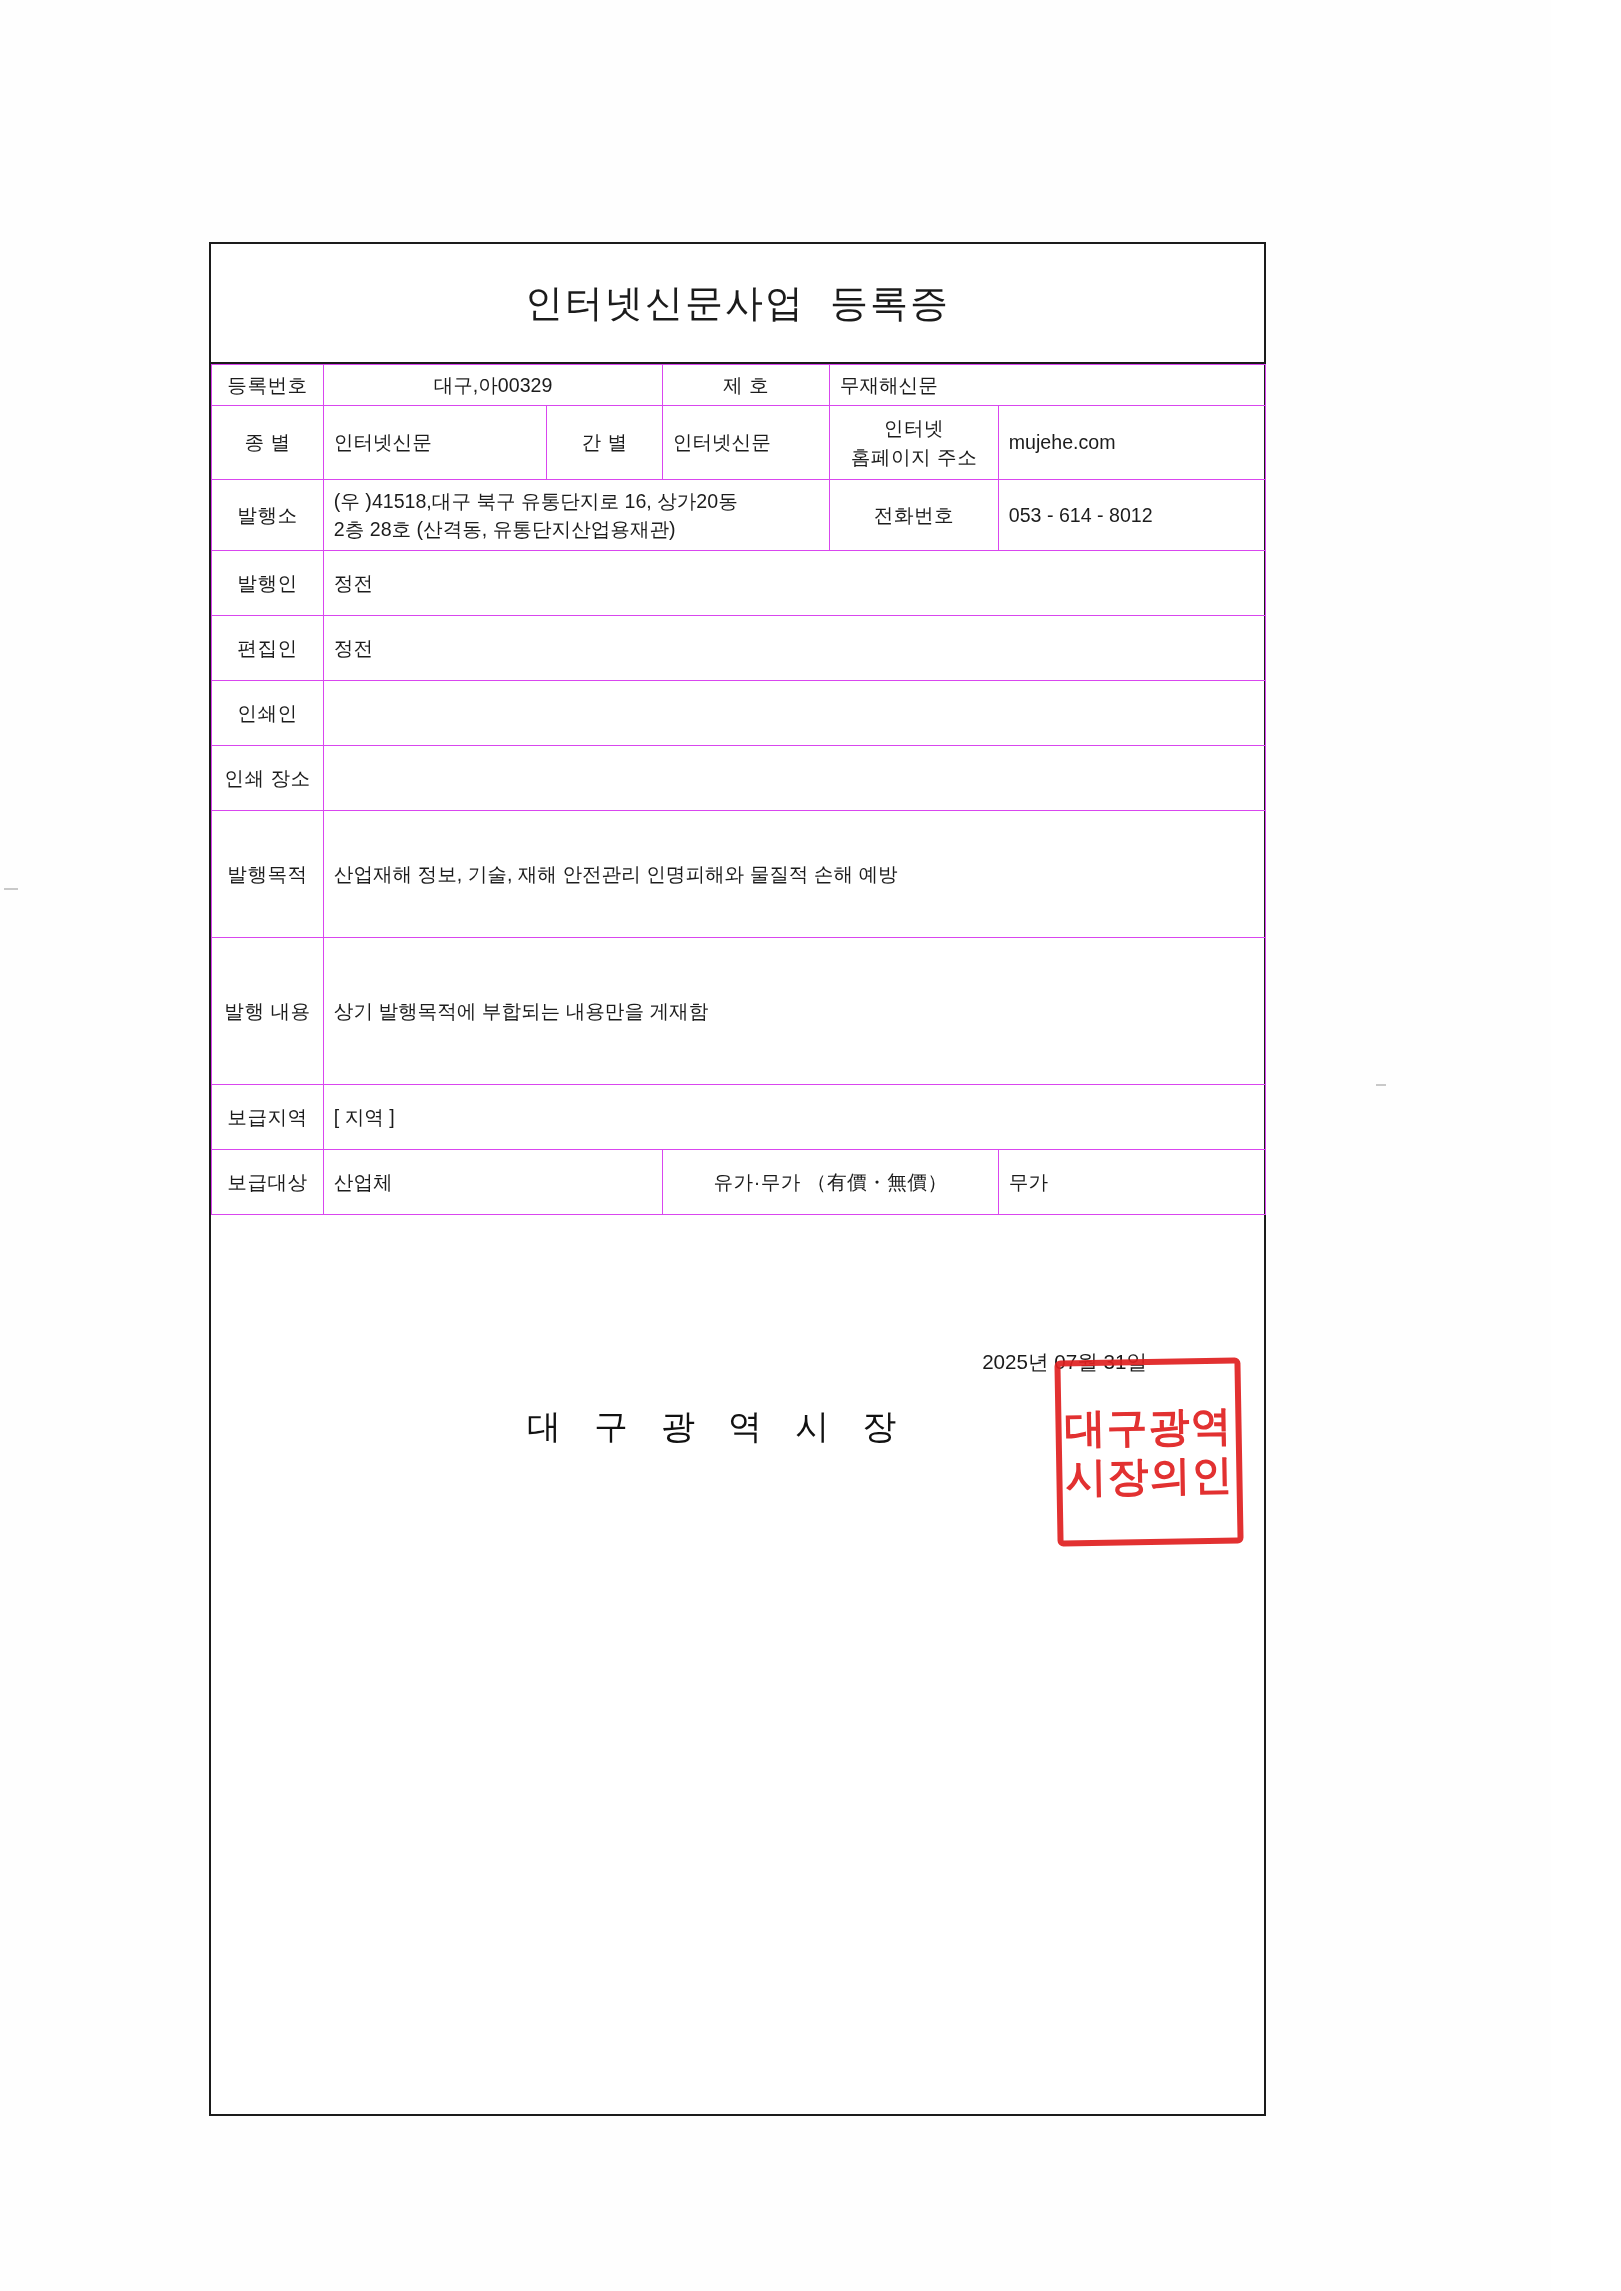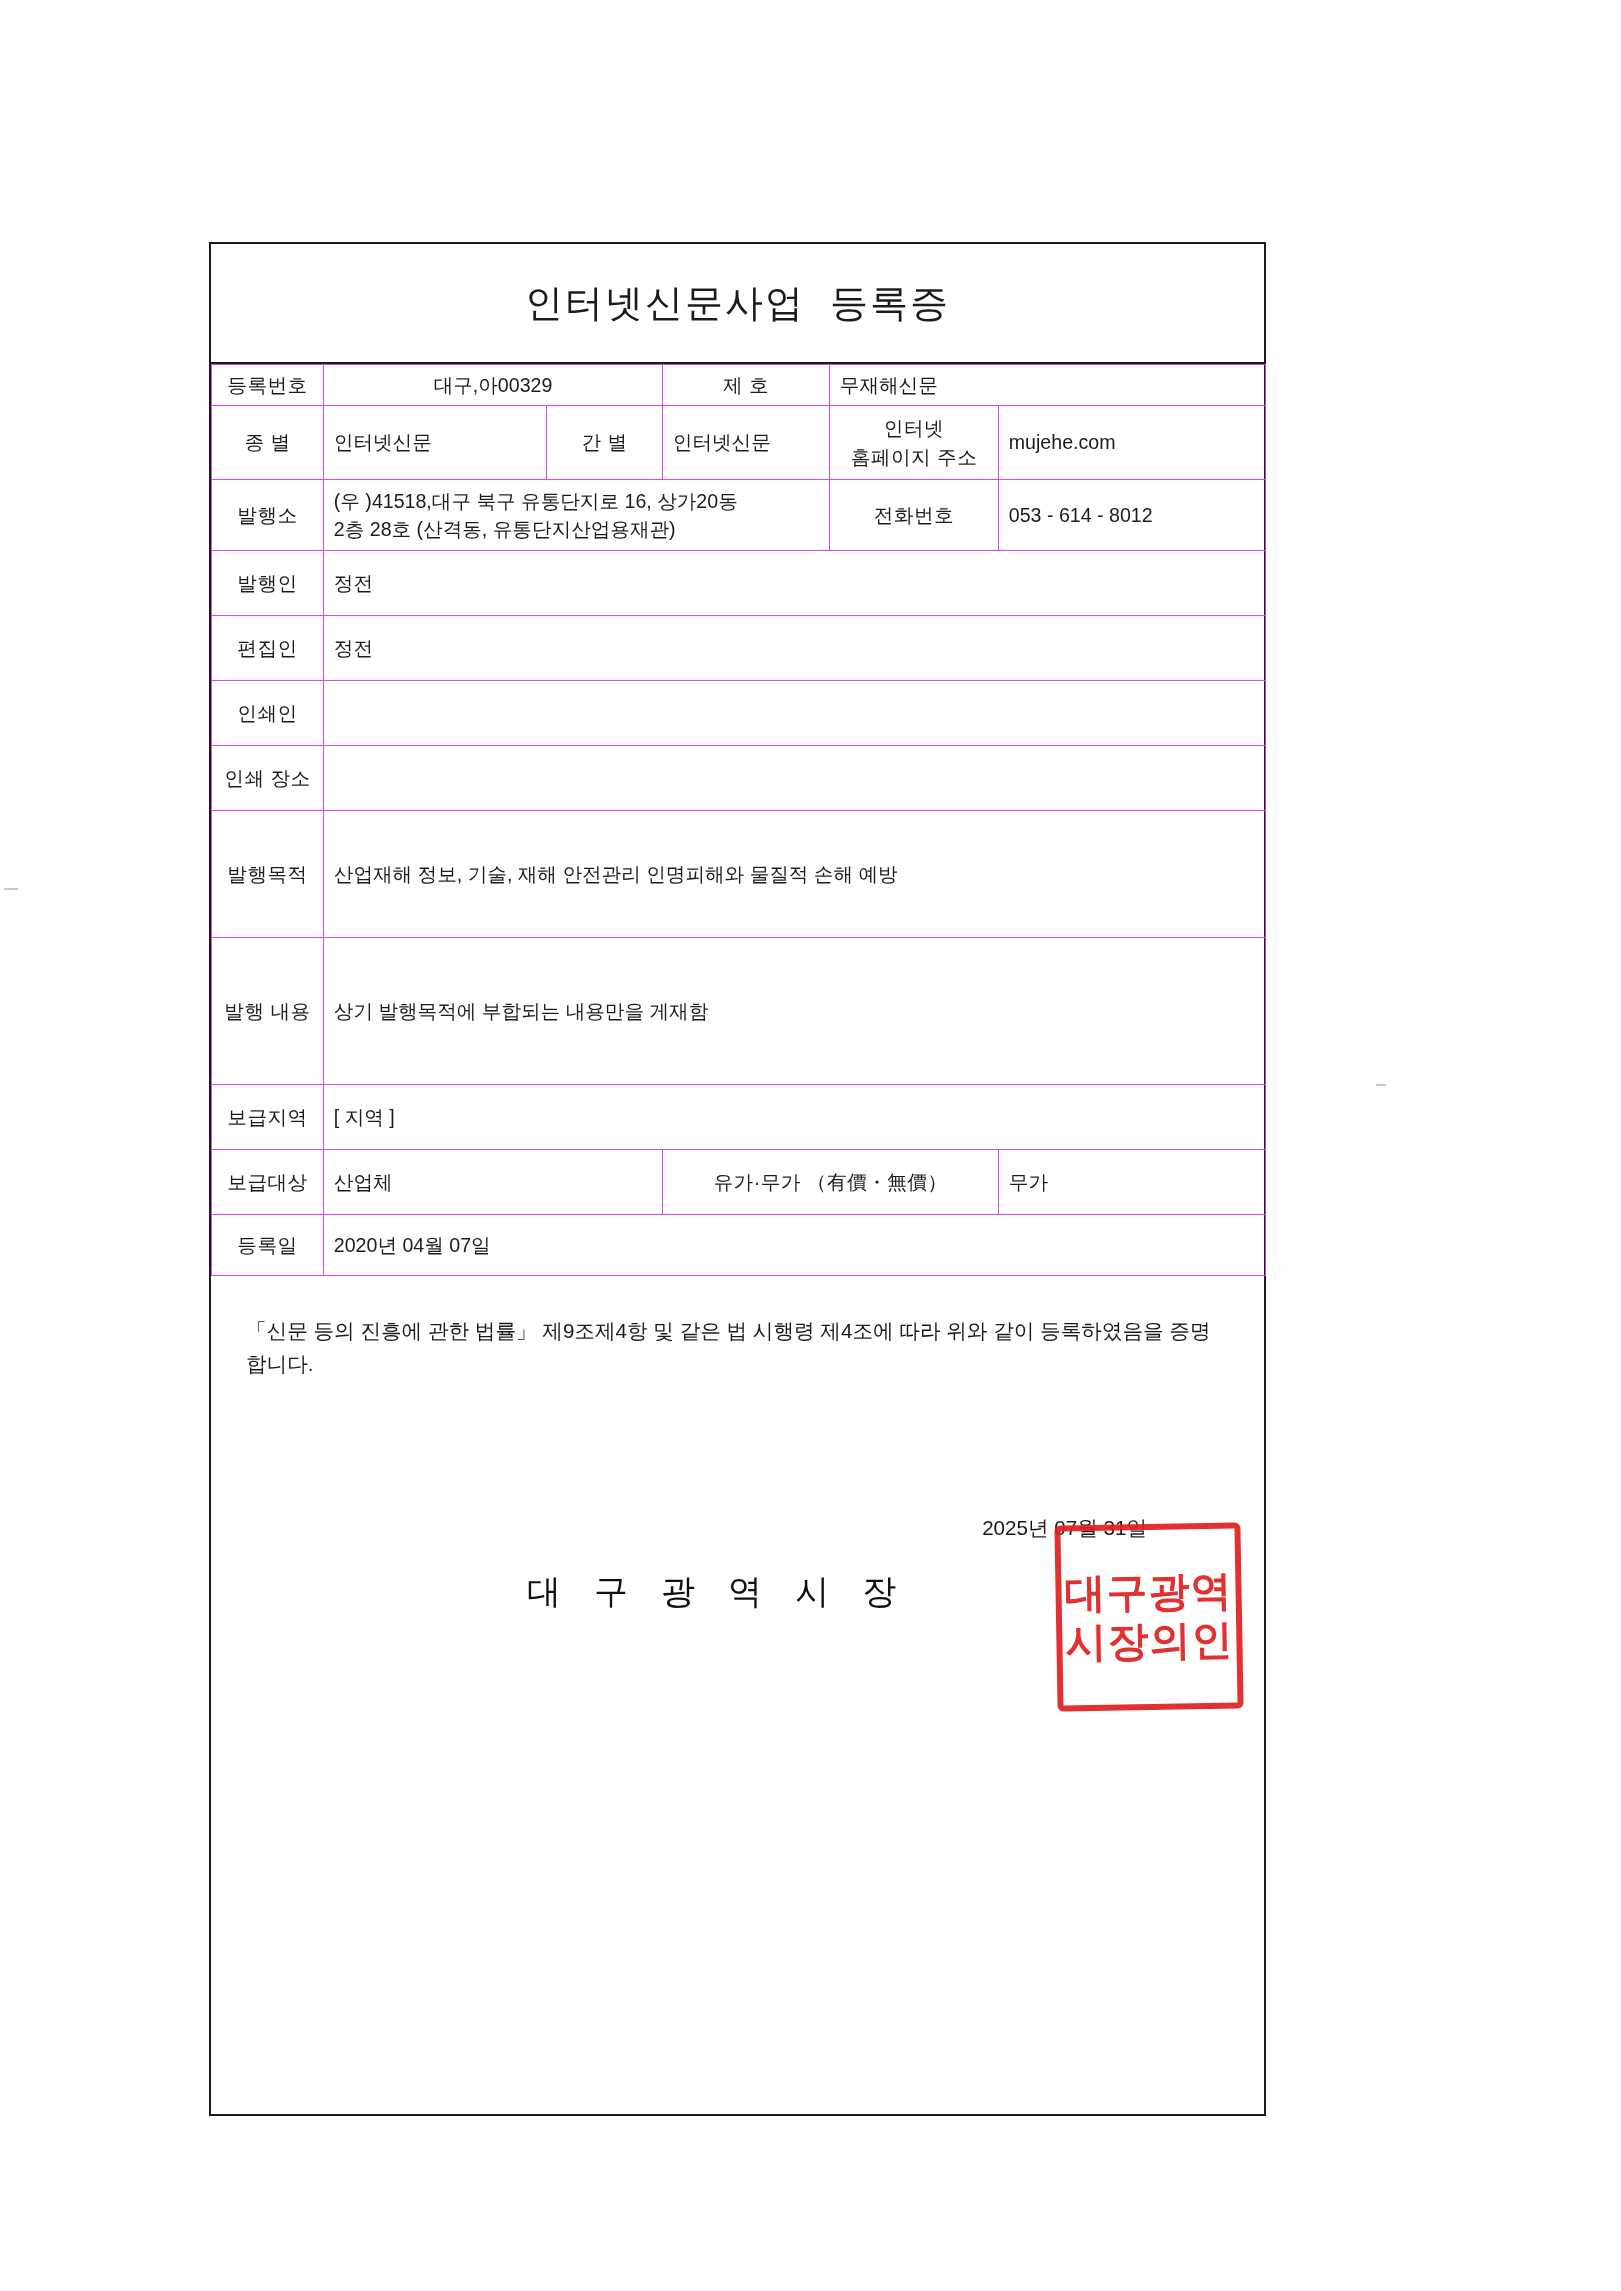--- a/index.html
+++ b/index.html
@@ -228,28 +228,23 @@
         <td class="val" colspan="5">[ 지역 ]</td>
       </tr>
 
       <tr style="height:65px;">
         <td class="lbl">보급대상</td>
         <td class="val" colspan="2">산업체</td>
         <td class="lbl" colspan="2" style="font-size:19.6px;">유가·무가  （有價・無價）</td>
         <td class="val">무가</td>
       </tr>
 
-      <tr style="height:61px;">
-        <td class="lbl">등록일</td>
-        <td class="val" colspan="5">2020년 04월 07일</td>
-      </tr>
     </tbody>
       </table>
 
-    <div class="note-block">「신문 등의 진흥에 관한 법률」 제9조제4항 및 같은 법 시행령 제4조에 따라 위와 같이 등록하였음을 증명합니다.</div>
 
     <div class="date-line">2025년 07월 31일</div>
 
     <div class="issuer-line">
       <span>대 구 광 역 시 장</span>
       <div class="seal">
         <span>대구광역</span>
         <span>시장의인</span>
       </div>
     </div>

